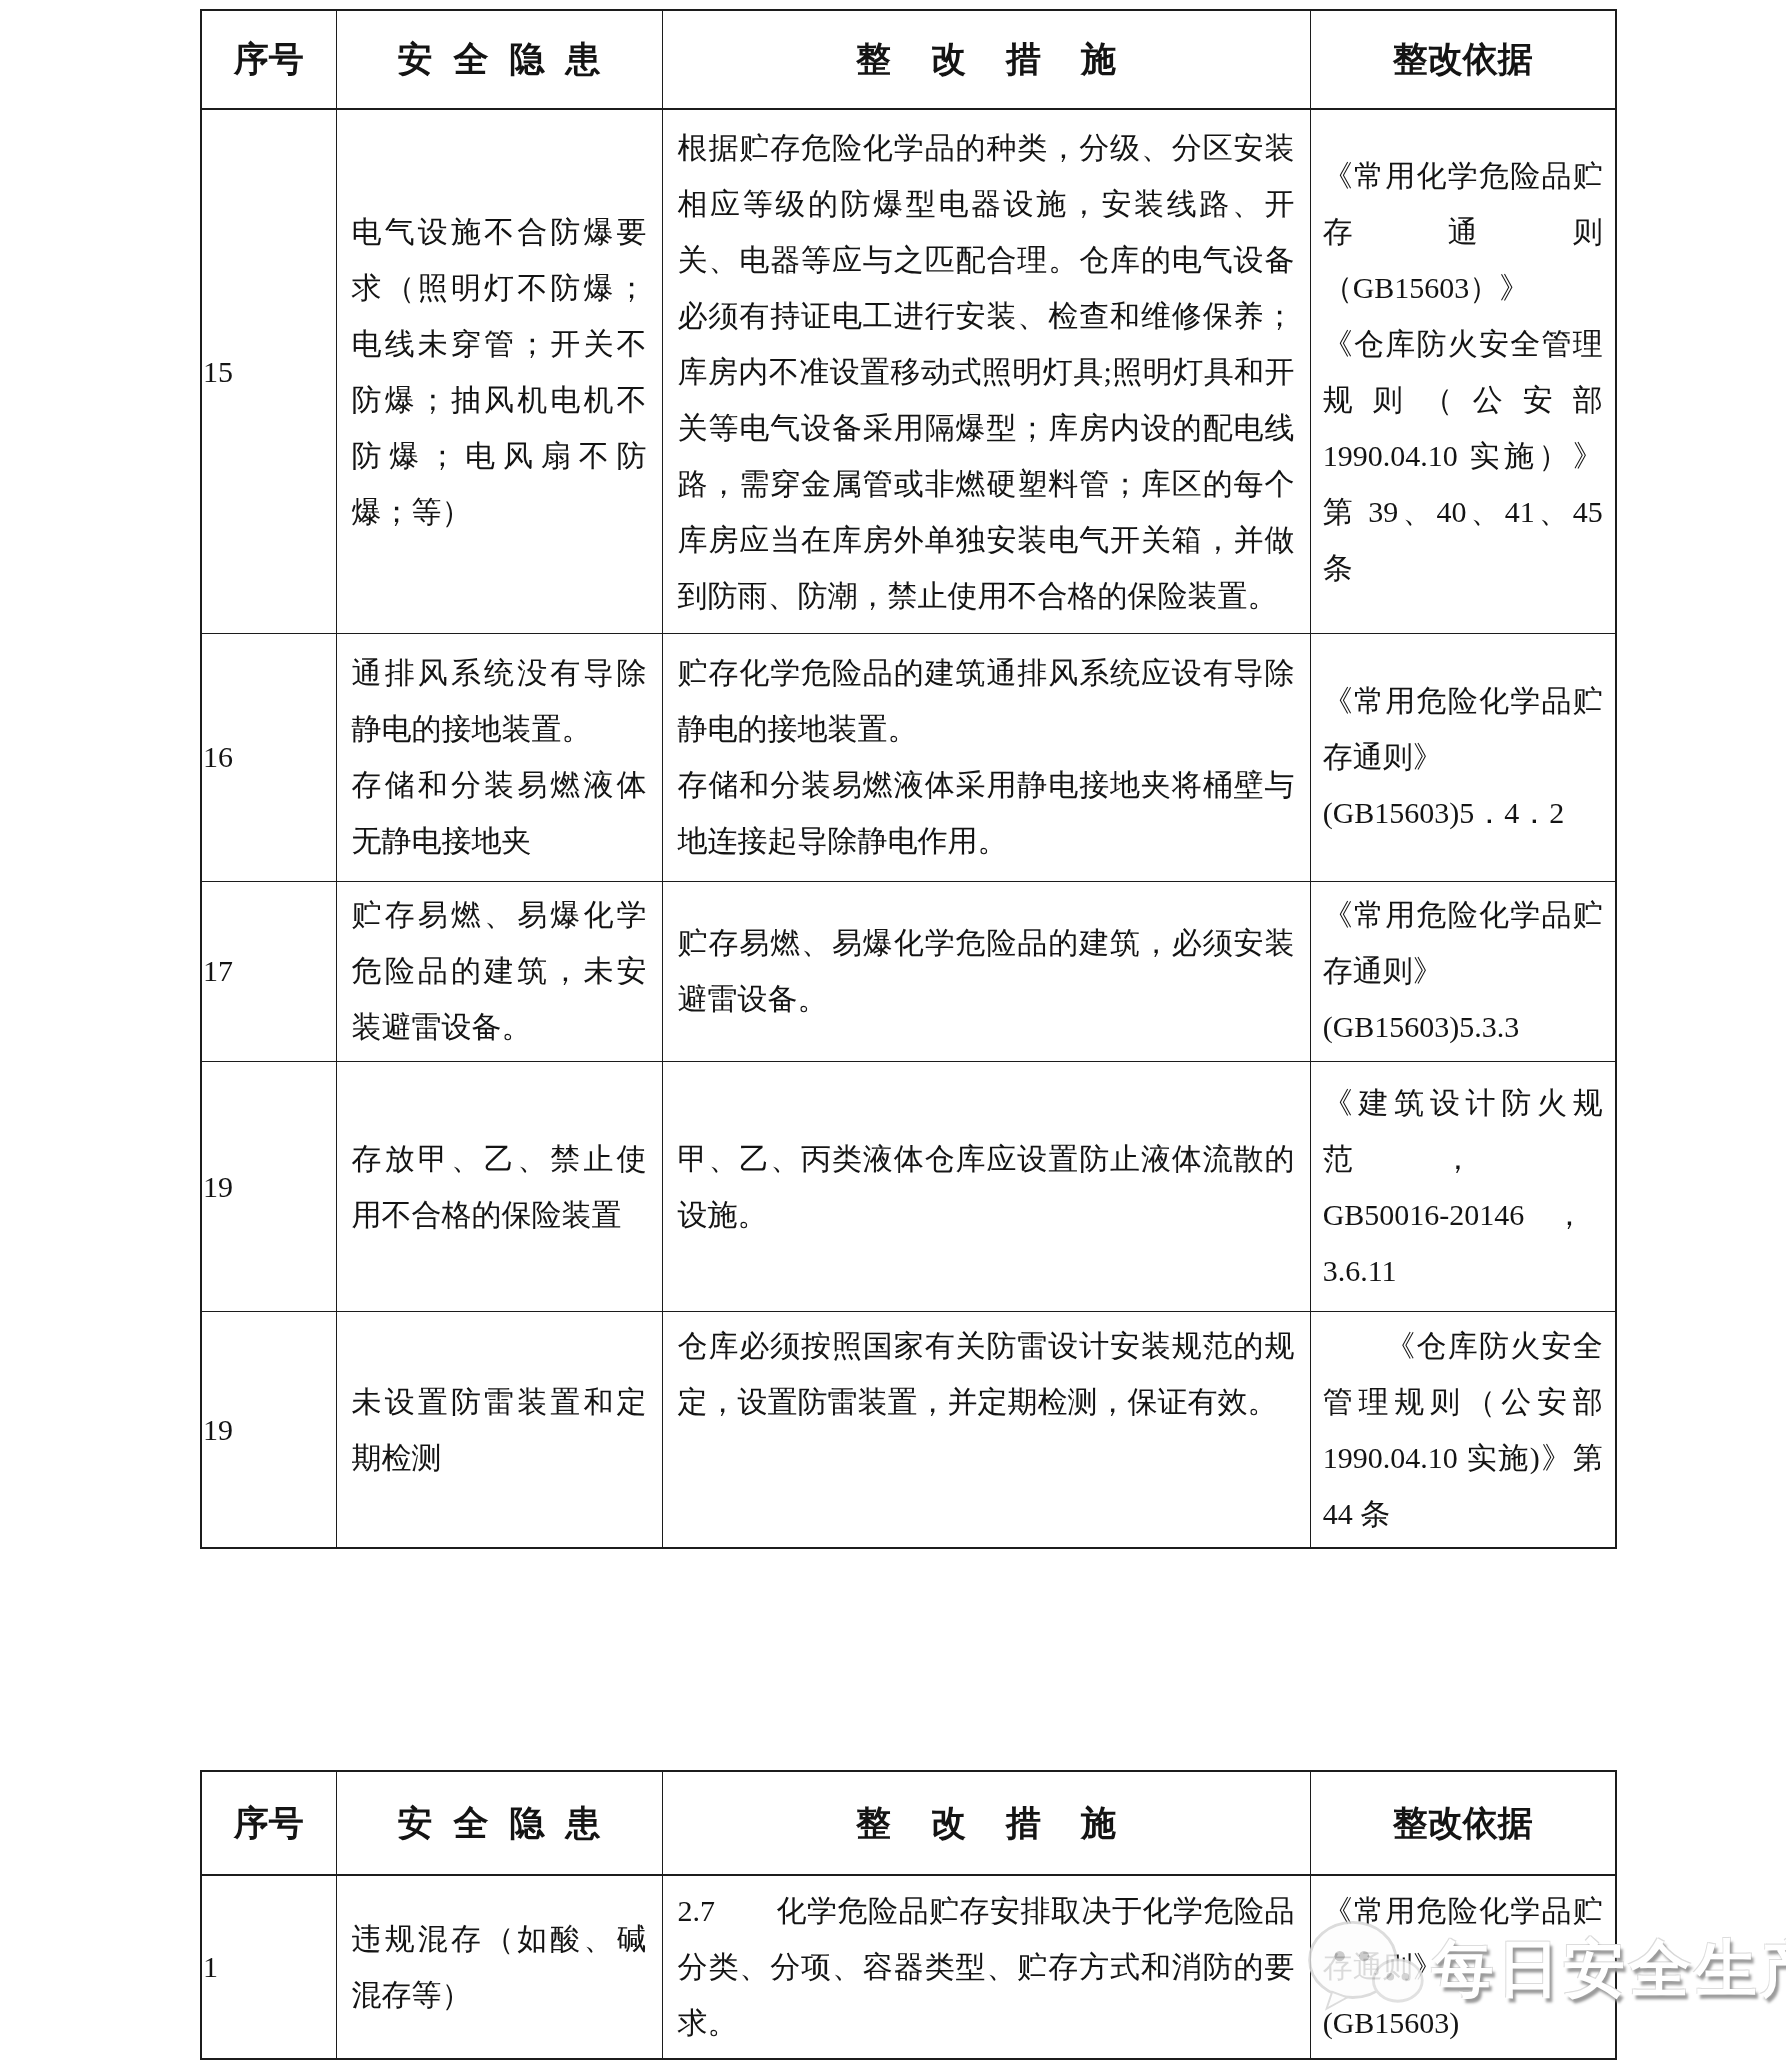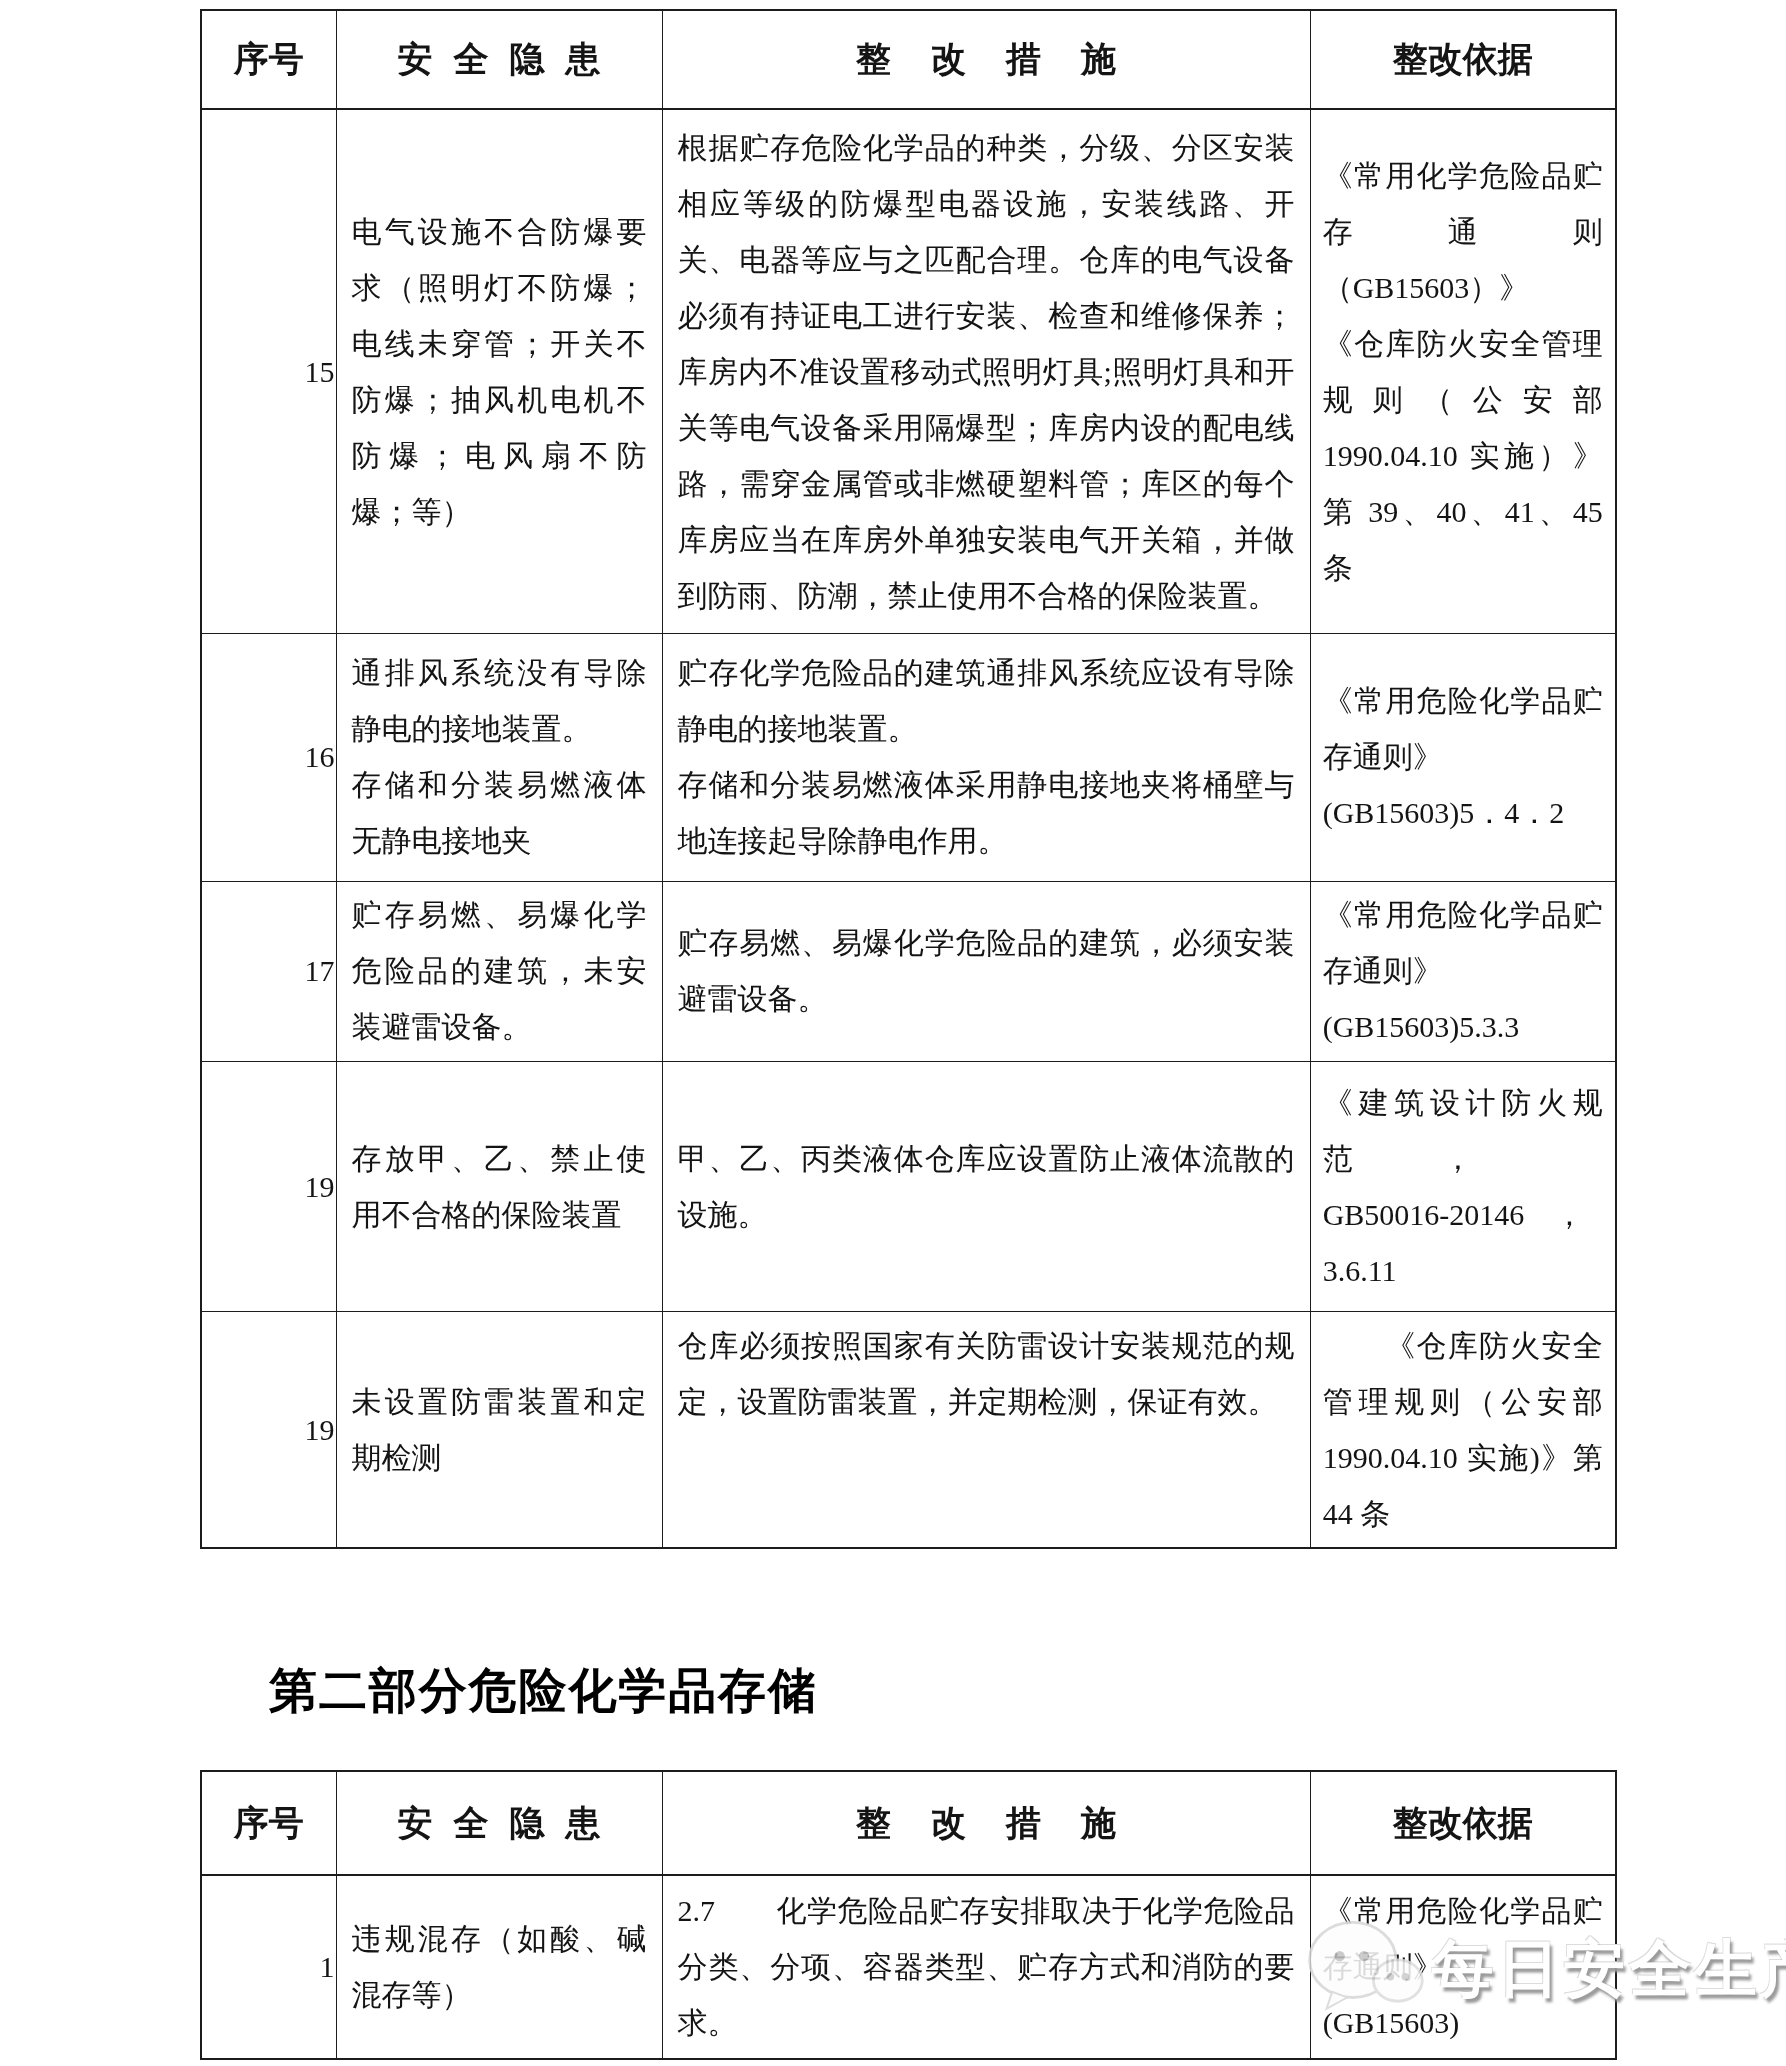--- a/index.html
+++ b/index.html
@@ -34,21 +34,21 @@
     padding:9.4px 3.8px;
   }
   .ls-mid{letter-spacing:21px;text-indent:21px;}
   .ls-wide{letter-spacing:40px;text-indent:40px;}
   .cell-text{
     font-size:30px;
     line-height:56px;
     white-space:pre-wrap;
   }
   td.serial-cell{
-    text-align:right;
+    text-align:left;
     font-size:31px;
   }
   td.hazard-cell .cell-text,
   td.measure-cell .cell-text,
   td.basis-cell .cell-text{
     text-align:justify;
   }
   td.hazard-cell{padding:5.6px 15px;margin-top:12px;}
   td.measure-cell{padding:5.6px 15px;}
   td.basis-cell{padding:5.6px 12.2px;}
@@ -166,21 +166,20 @@
         <td class="measure-cell" style="vertical-align:top;">
             <div class="cell-text">仓库必须按照国家有关防雷设计安装规范的规定，设置防雷装置，并定期检测，保证有效。</div>
           </td>
         <td class="basis-cell">
             <div class="cell-text">　　《仓库防火安全管理规则（公安部 1990.04.10 实施)》第 44 条</div>
           </td>
       </tr>
     </tbody>
   </table>
 
-  <div class="section-title">第二部分危险化学品存储</div>
 
   <table class="doc-table" id="table2">
     <colgroup>
       <col style="width:135px">
         <col style="width:326px">
         <col style="width:648px">
         <col style="width:306px">
     </colgroup>
     <thead>
       <tr style="height:104px;">

